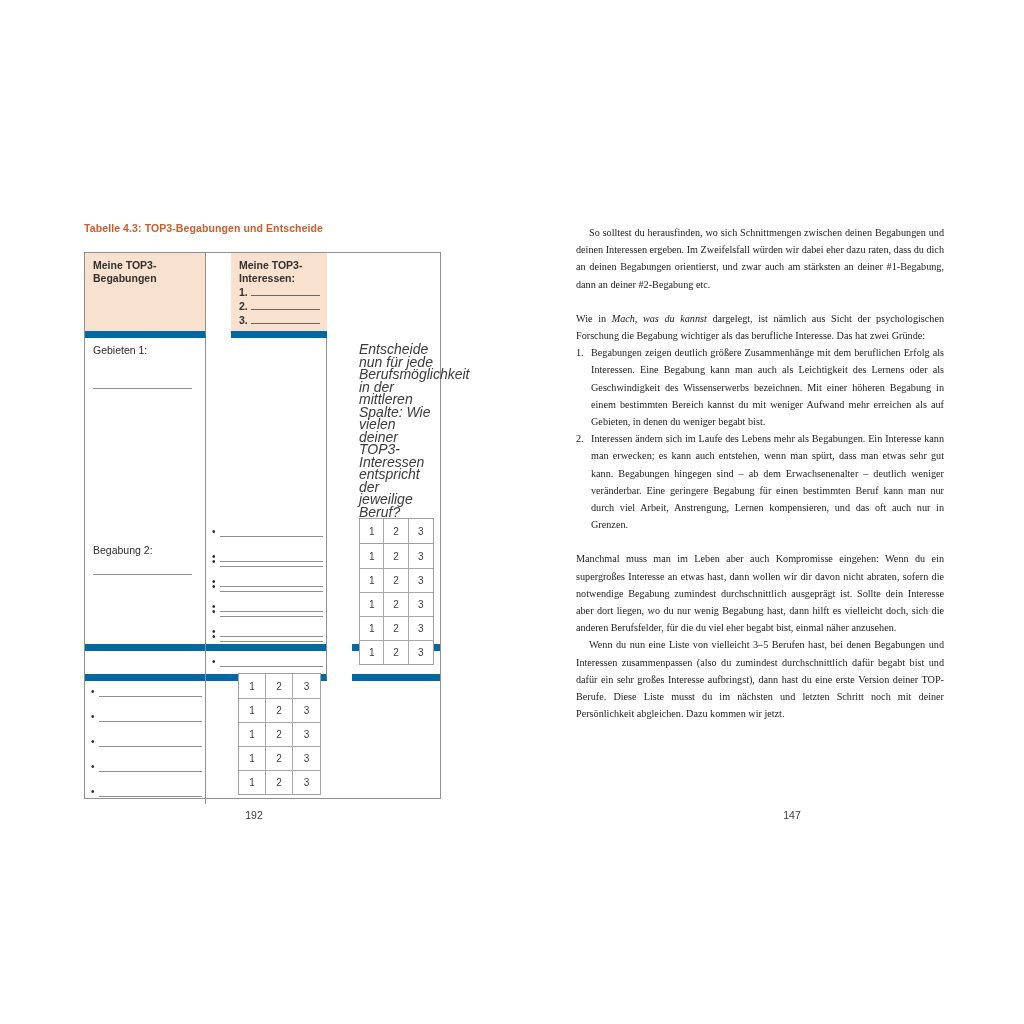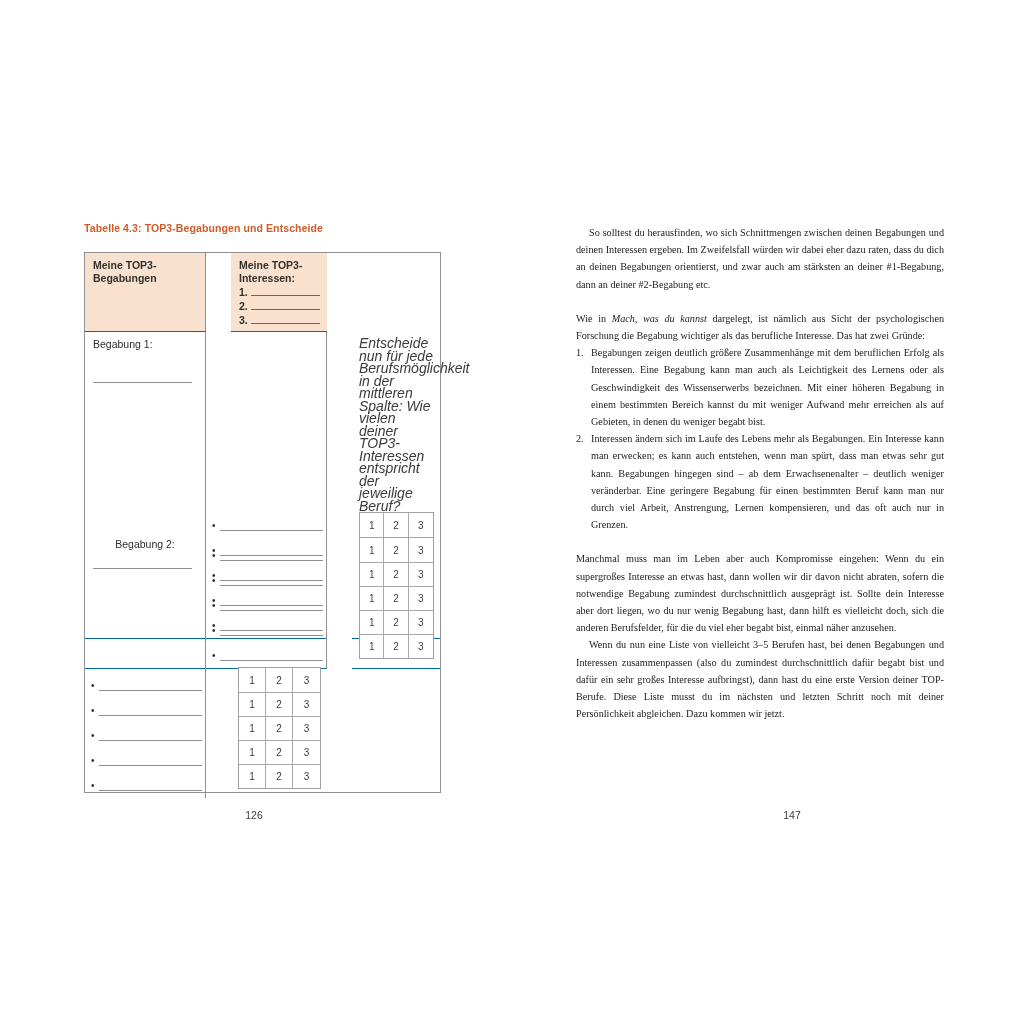--- a/index.html
+++ b/index.html
@@ -9,34 +9,34 @@
   
   .tcaption {
     position: absolute; left: 84px; top: 222px; width: 360px;
     font-size: 10.5px; font-weight: bold; color: #cf5c2b; letter-spacing: 0.1px;
   }
   .wtable {
     position: absolute; left: 84px; top: 252px; width: 357px;
     border: 1px solid #909090; background: #ffffff;
   }
   .wrow { display: grid; grid-template-columns: 121px 121px 113px; }
-  .cell { border-right: 1px solid #909090; border-bottom: 1px solid #0369a1; }
+  .cell { border-right: 1px solid #909090; border-bottom: 7px solid #0369a1; }
   .cell:last-child { border-right: none; margin-left: 25px; }
   .wrow:last-child .cell { border-bottom: none; }
 
   .hcell {
     background: #f8e1cf; min-height: 68px; padding: 6px 7px 4px 8px;
     font-size: 10.5px; font-weight: bold; color: #33302c; line-height: 13px;
   }
   .numline { display: flex; align-items: baseline; margin-top: 1px; height: 13px; }
   .numline .nnum { font-weight: bold; margin-right: 3px; }
   .numline .nln { flex: 1; border-bottom: 1px solid #6e665f; height: 10px; }
 
   .row1 { height: 200px; }
-  .row23 { height: 130px; text-align: center; }
+  .row23 { height: 130px; }
 
   .labelcell { padding: 6px 8px; font-size: 10.5px; color: #2e2c2a; }
   .labelline { border-bottom: 1px solid #8f8f8f; margin-right: 5px; }
   .ll1 { margin-top: 32px; }
   .ll23 { margin-top: 18px; }
 
   .bullets { display: flex; flex-direction: column; padding: 0 3px 7px 6px; }
   .bullets.bottom { justify-content: flex-end; }
   .bullets.top { justify-content: flex-start; padding-top: 4px; }
   .bullet-line { display: flex; align-items: flex-end; height: 25px; }
@@ -104,21 +104,21 @@
         </div>
         <div class="numline">
           <span class="nnum">3.</span>
           <span class="nln"></span>
         </div>
       </div>
     </div>
 
     <div class="wrow row1">
       <div class="cell labelcell">
-        <div>Begabung 1:</div>
+        <div>Gebieten 1:</div>
         <div class="labelline ll1"></div>
       </div>
       <div class="cell bullets bottom">
           <div class="bullet-line">
             <span class="bdot">•</span>
             <span class="bln"></span>
           </div>
           <div class="bullet-line">
             <span class="bdot">•</span>
             <span class="bln"></span>
@@ -274,21 +274,21 @@
             <div class="rgrid-row">
               <div class="rgrid-cell">1</div>
               <div class="rgrid-cell">2</div>
               <div class="rgrid-cell">3</div>
             </div>
           </div>
       </div>
     </div>
   </div>
 
-  <div class="pnum pnum-left">126</div>
+  <div class="pnum pnum-left">192</div>
 
   <div class="rpage">
     <p class="indent">So solltest du herausfinden, wo sich Schnittmengen zwischen deinen Begabungen und deinen Interessen ergeben. Im Zweifelsfall würden wir dabei eher dazu raten, dass du dich an deinen Begabungen orientierst, und zwar auch am stärksten an deiner #1-Begabung, dann an deiner #2-Begabung etc.</p>
     <p class="gap">
       <span>Wie in </span><span class="it">Mach, was du kannst</span><span> dargelegt, ist nämlich aus Sicht der psychologischen Forschung die Begabung wichtiger als das berufliche Interesse. Das hat zwei Gründe:</span>
     </p>
     <div class="litem">
       <span class="lnum">1.</span>
       <span>Begabungen zeigen deutlich größere Zusammenhänge mit dem beruflichen Erfolg als Interessen. Eine Begabung kann man auch als Leichtigkeit des Lernens oder als Geschwindigkeit des Wissenserwerbs bezeichnen. Mit einer höheren Begabung in einem bestimmten Bereich kannst du mit weniger Aufwand mehr erreichen als auf Gebieten, in denen du weniger begabt bist.</span>
     </div>

